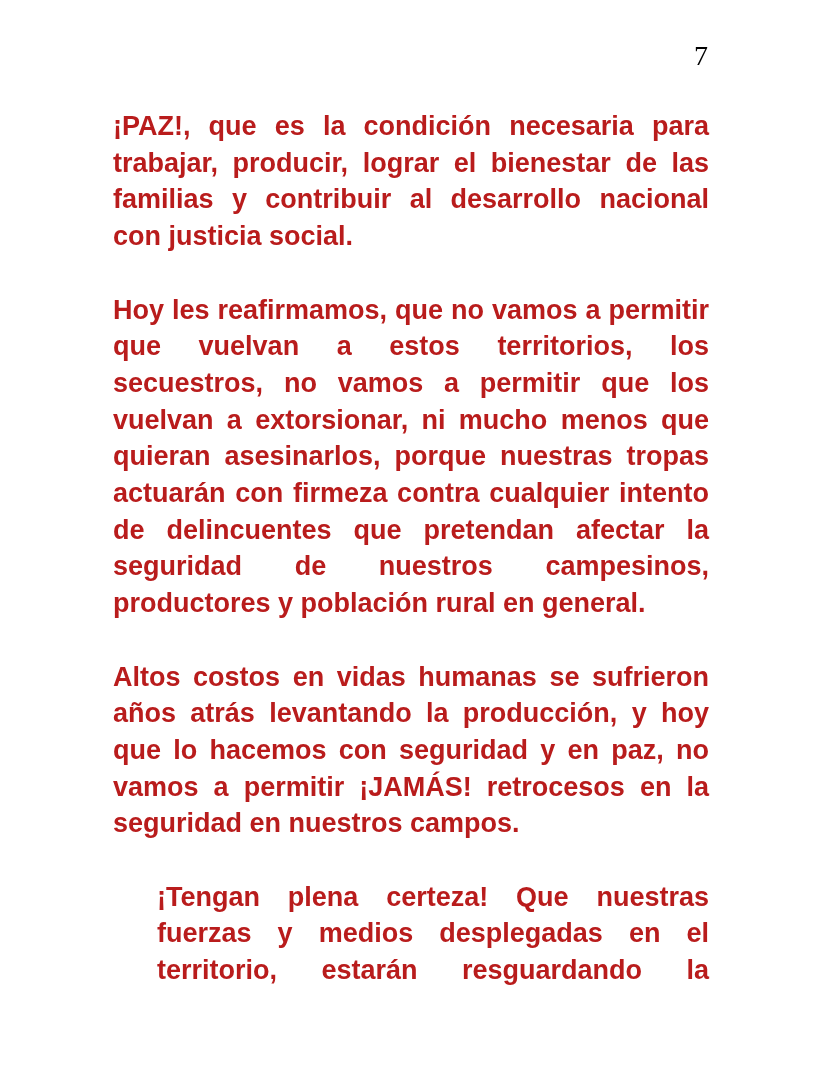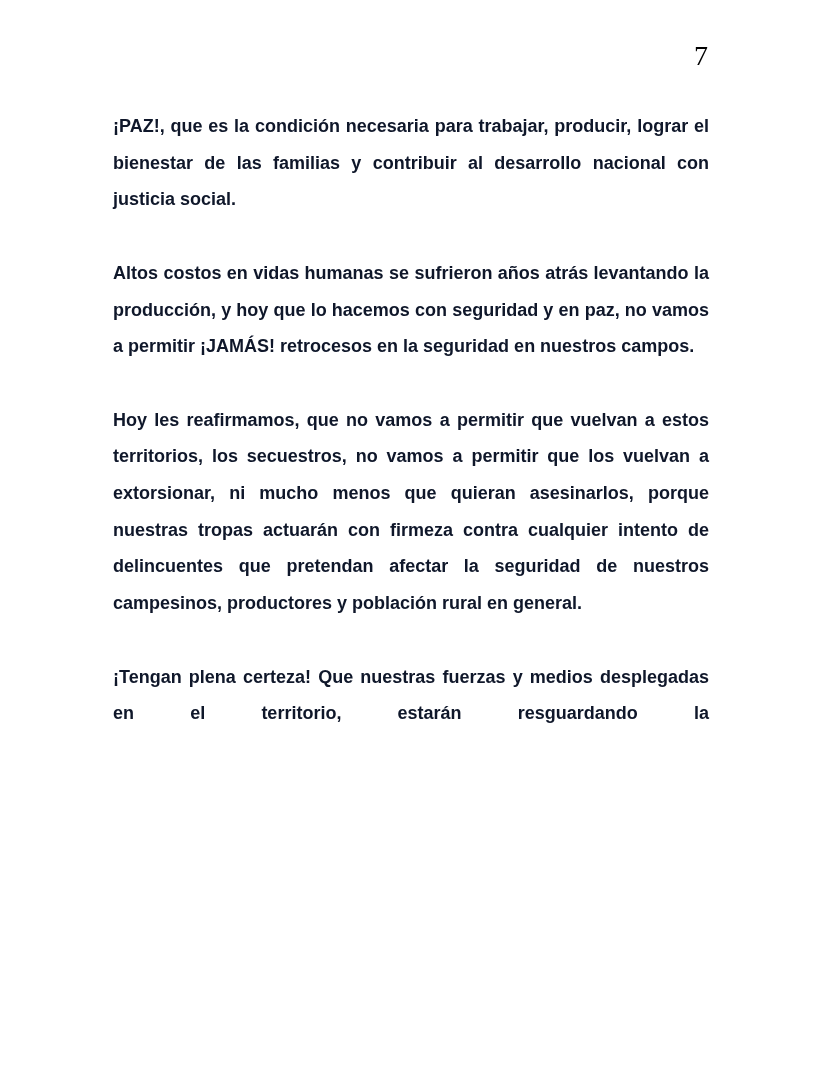--- a/index.html
+++ b/index.html
@@ -28,43 +28,44 @@
     color: #000000;
     text-align: right;
   }
   .body-text {
     position: absolute;
     top: 108px;
     left: 113px;
     width: 596px;
     font-family: "Liberation Sans", sans-serif;
     font-weight: bold;
-    font-size: 18px;
+    font-size: 27px;
     line-height: 36.7px;
-    color: #0f172a;
+    color: #b91c1c;
     text-align: justify;
   }
   .body-text p {
     margin: 0 0 36.7px 0;
   }
   .body-text p:last-child {
     margin-bottom: 0;
   }
   
   .body-text p.continues {
     text-align-last: justify;
+    margin-left: 44px;
   }
 </style>
 </head>
 <body>
 
 <div class="page">
 
   <div class="page-number">7</div>
 
   <div class="body-text">
     <p>¡PAZ!, que es la condición necesaria para trabajar, producir, lograr el bienestar de las familias y contribuir al desarrollo nacional con justicia social.</p>
+    <p>Hoy les reafirmamos, que no vamos a permitir que vuelvan a estos territorios, los secuestros, no vamos a permitir que los vuelvan a extorsionar, ni mucho menos que quieran asesinarlos, porque nuestras tropas actuarán con firmeza contra cualquier intento de delincuentes que pretendan afectar la seguridad de nuestros campesinos, productores y población rural en general.</p>
     <p>Altos costos en vidas humanas se sufrieron años atrás levantando la producción, y hoy que lo hacemos con seguridad y en paz, no vamos a permitir ¡JAMÁS! retrocesos en la seguridad en nuestros campos.</p>
-    <p>Hoy les reafirmamos, que no vamos a permitir que vuelvan a estos territorios, los secuestros, no vamos a permitir que los vuelvan a extorsionar, ni mucho menos que quieran asesinarlos, porque nuestras tropas actuarán con firmeza contra cualquier intento de delincuentes que pretendan afectar la seguridad de nuestros campesinos, productores y población rural en general.</p>
     <p class="continues">¡Tengan plena certeza! Que nuestras fuerzas y medios desplegadas en el territorio, estarán resguardando la</p>
   </div>
 
 </div>
 
 </body></html>

